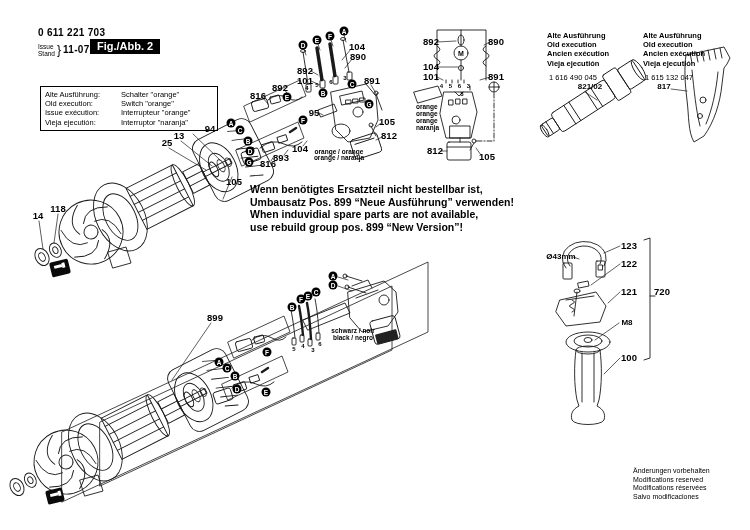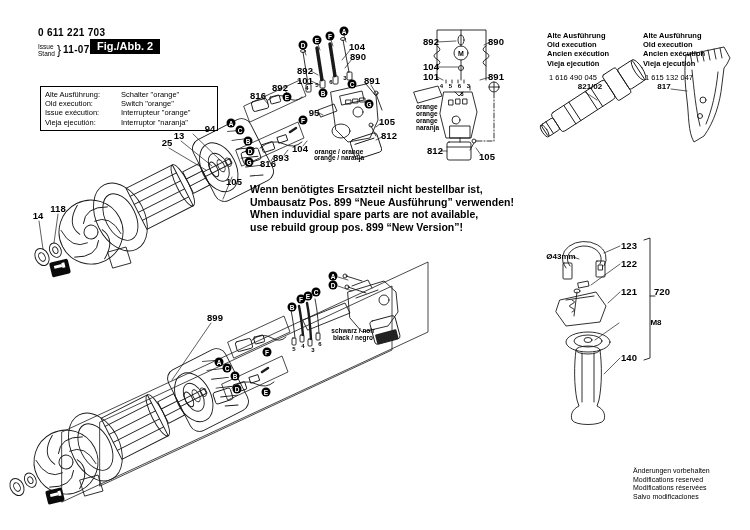--- a/index.html
+++ b/index.html
@@ -370,22 +370,22 @@
   <div class="cnote" style="left:339px;top:152px;">orange / orange</div>
   <div class="cnote" style="left:339px;top:158px;">orange / naranja</div>
   <div class="cnote" style="left:353px;top:331px;">schwarz / noir</div>
   <div class="cnote" style="left:353px;top:338px;">black / negro</div>
 
   <div class="lbl md" style="left:561px;top:257px;">Ø43mm</div>
   <div class="lbl" style="left:629px;top:246px;">123</div>
   <div class="lbl" style="left:629px;top:264px;">122</div>
   <div class="lbl" style="left:629px;top:292px;">121</div>
   <div class="lbl" style="left:662px;top:292px;">720</div>
-  <div class="lbl md" style="left:656px;top:323px;">M8</div>
-  <div class="lbl" style="left:629px;top:358px;">140</div>
+  <div class="lbl md" style="left:627px;top:323px;">M8</div>
+  <div class="lbl" style="left:629px;top:358px;">100</div>
 
   <div class="tiny" style="left:307px;top:88px;">4</div>
   <div class="tiny" style="left:317px;top:85px;">5</div>
   <div class="tiny" style="left:331px;top:82px;">6</div>
   <div class="tiny" style="left:345px;top:78px;">3</div>
 
   <div class="tiny" style="left:294px;top:349px;">5</div>
   <div class="tiny" style="left:303px;top:346px;">4</div>
   <div class="tiny" style="left:313px;top:350px;">3</div>
   <div class="tiny" style="left:320px;top:344px;">6</div>

